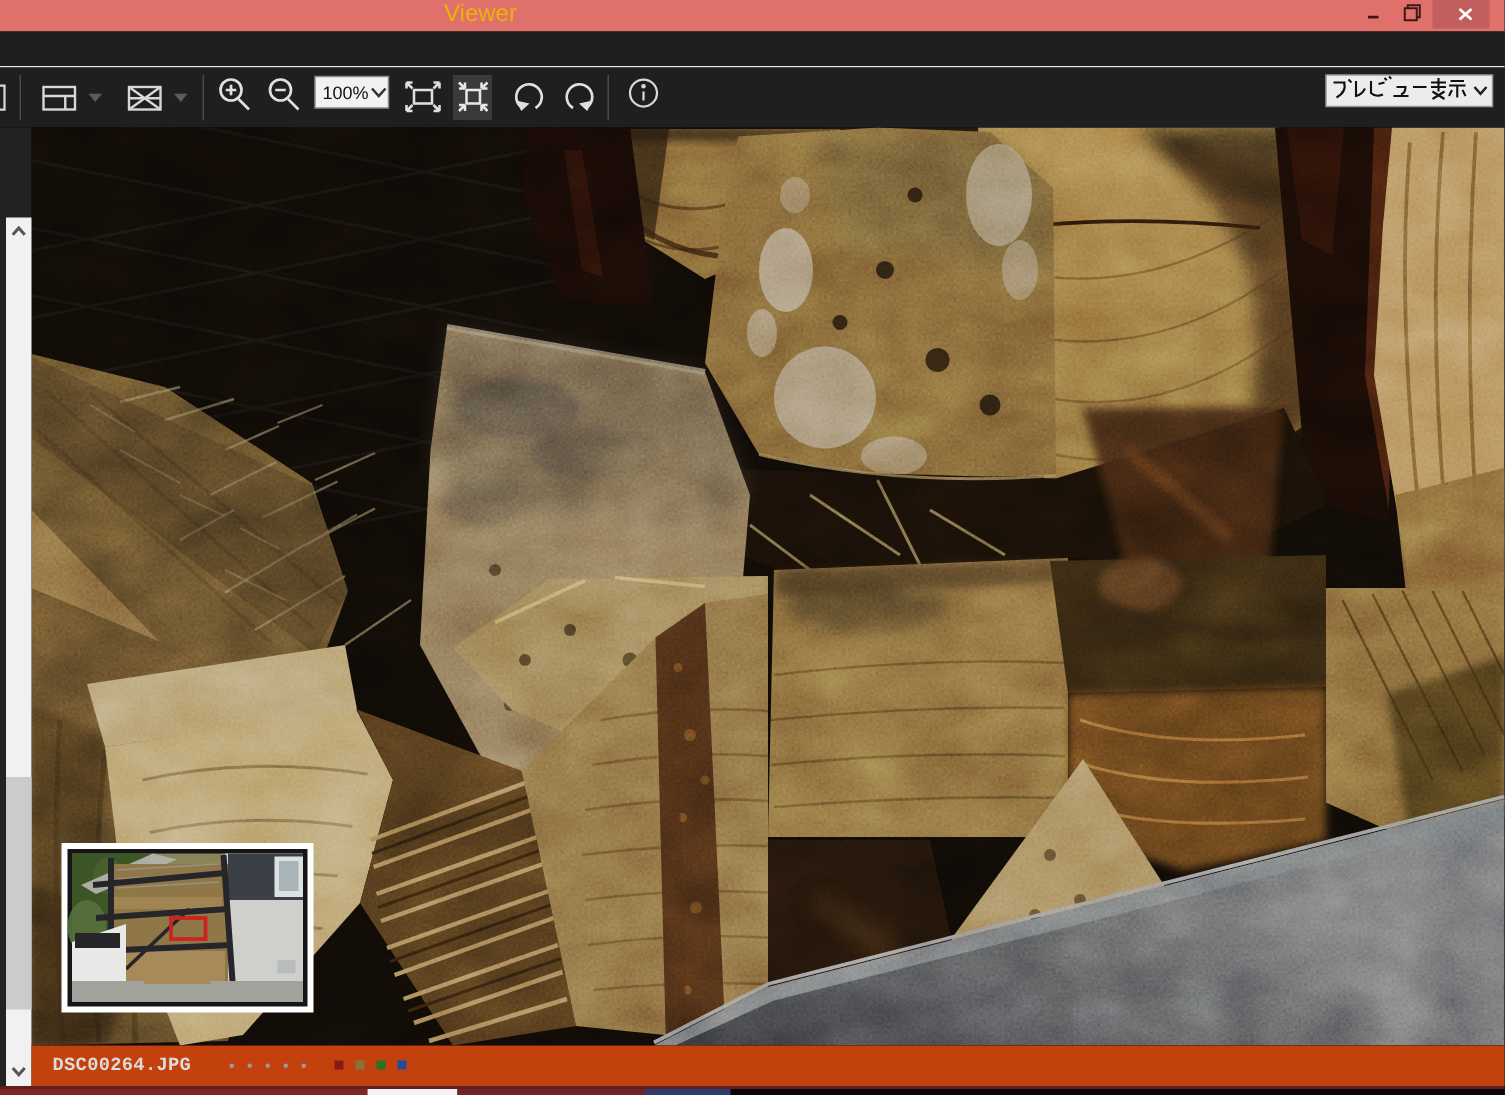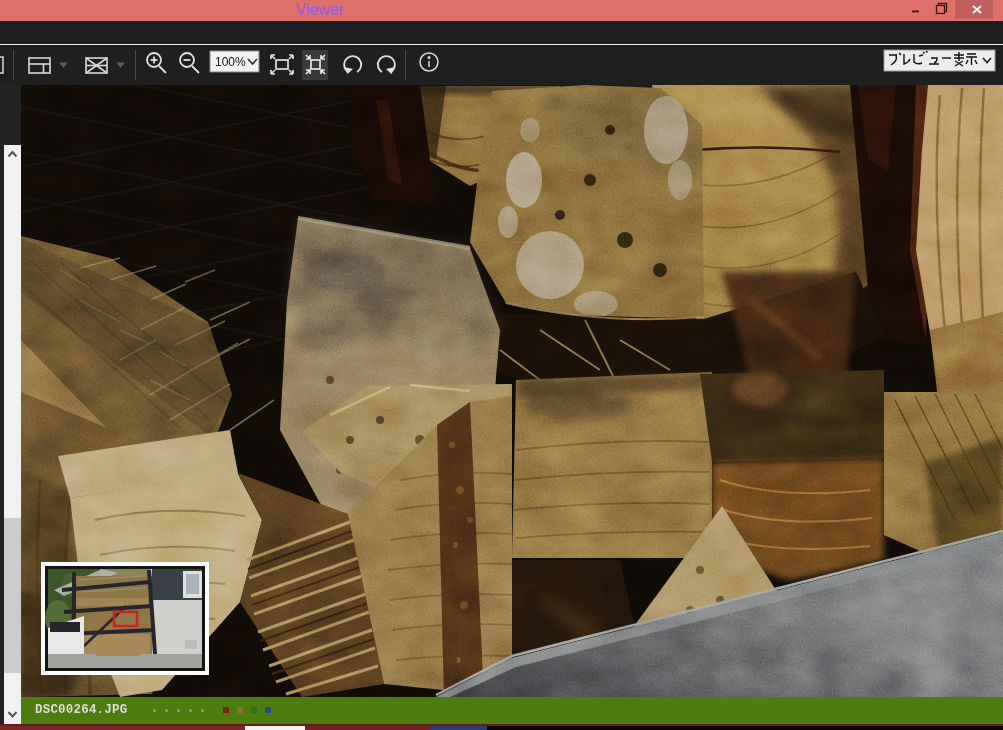--- a/index.html
+++ b/index.html
@@ -1,28 +1,28 @@
 <!DOCTYPE html>
 <html><head>
 <meta charset="utf-8">
 <style>
   html,body{margin:0;padding:0;width:1003px;height:730px;overflow:hidden;background:#000;
     font-family:"Liberation Sans",sans-serif;}
   .abs{position:absolute;}
   #titlebar{left:0;top:0;width:1003px;height:21px;background:#e0716a;}
-  #title{left:296px;top:1px;font-size:16px;color:#8b5cf6;}
+  #title{left:296px;top:1px;font-size:16px;color:#eab308;}
   #closebtn{left:955px;top:0;width:38px;height:19px;background:#c15f5d;}
   #menustrip{left:0;top:21px;width:1003px;height:23px;background:#1e1e1e;}
   #topline{left:0;top:44px;width:1003px;height:1px;background:#e9e9e9;}
   #toolbar{left:0;top:45px;width:1003px;height:40px;background:#1f1f1f;}
   #leftcol{left:0;top:85px;width:21px;height:645px;background:#222;}
   #sbar{left:4px;top:145px;width:17px;height:579px;background:#f1f1f1;}
   #sthumb{left:0px;top:373px;width:17px;height:155px;background:#cbcbcb;}
   #photo{left:21px;top:85px;width:982px;height:612px;}
-  #bottombar{left:21px;top:697px;width:982px;height:27px;background:#4d7c0f;}
+  #bottombar{left:21px;top:697px;width:982px;height:27px;background:#c2410c;}
   #fname{left:14px;top:6px;color:#dcdcdc;font-family:"Liberation Mono",monospace;
      font-weight:bold;font-size:12.5px;letter-spacing:0.2px;}
   #bstrip{left:0;top:724px;width:1003px;height:6px;background:#0a0508;}
   .dot{position:absolute;top:12px;width:3px;height:3px;border-radius:2px;background:#9a9a9a;}
   .sq{position:absolute;top:10px;width:6px;height:6px;}
 </style>
 </head>
 <body>
 
 <div class="abs" id="titlebar"></div>

